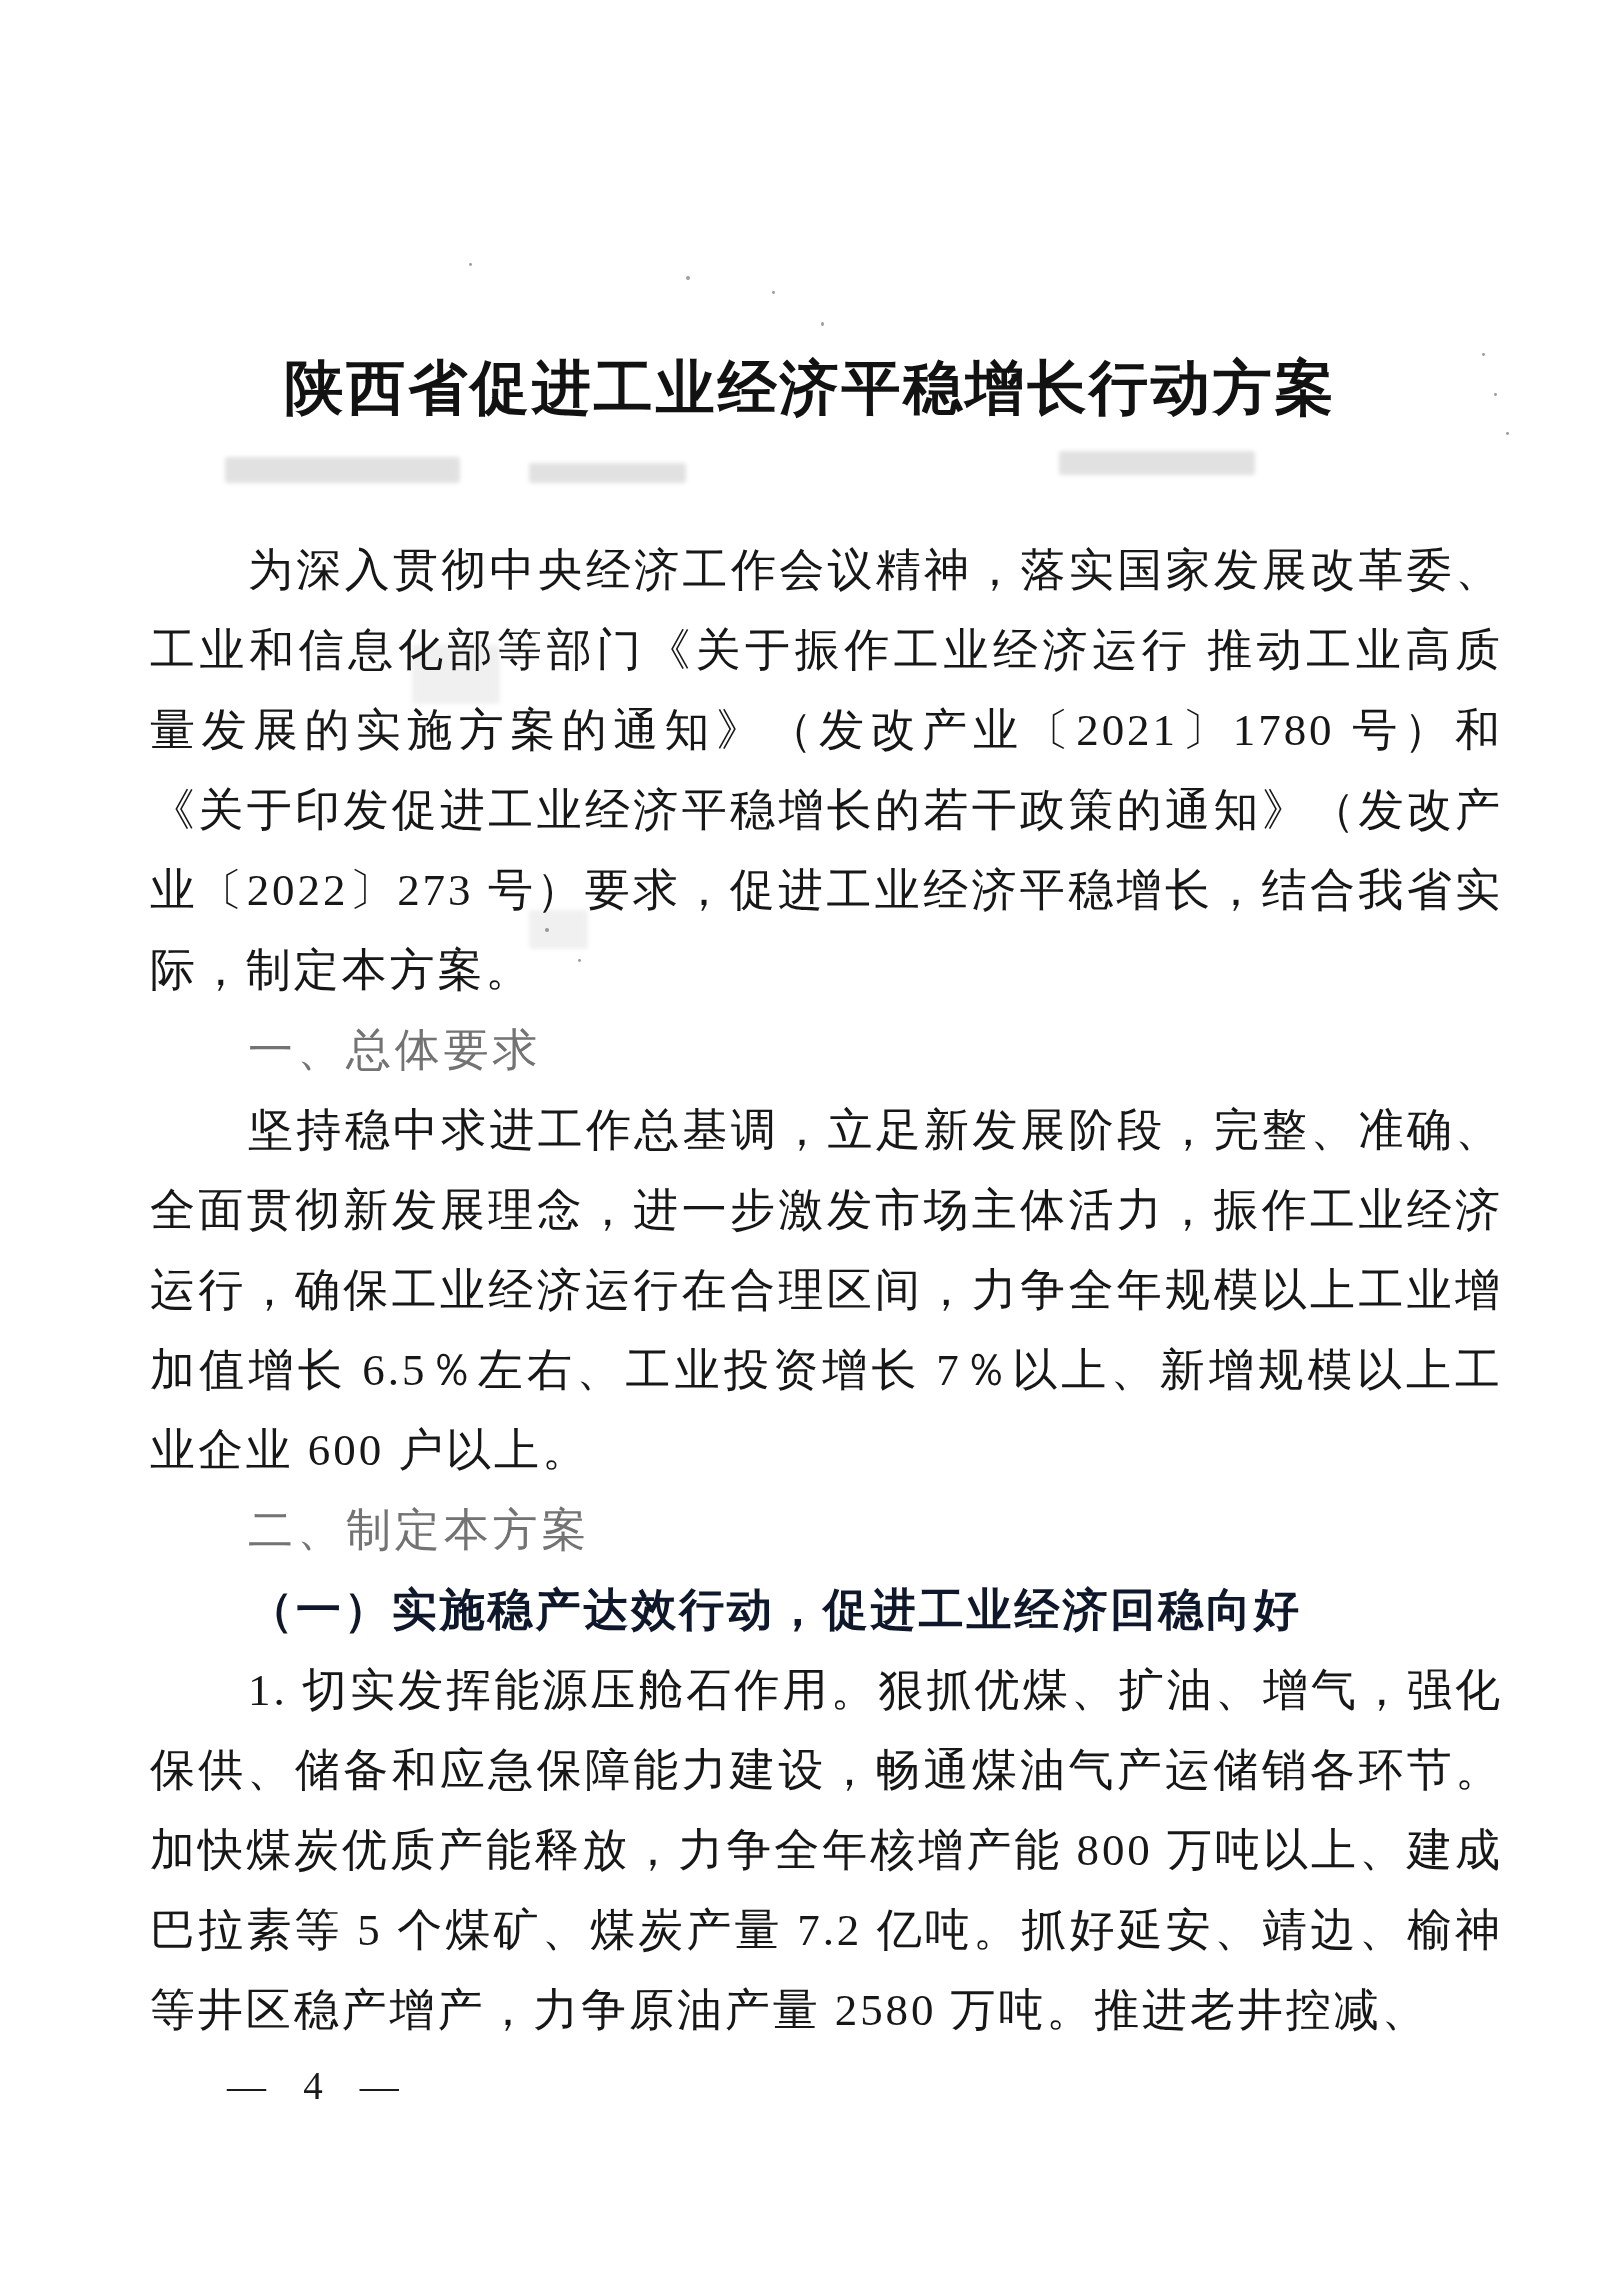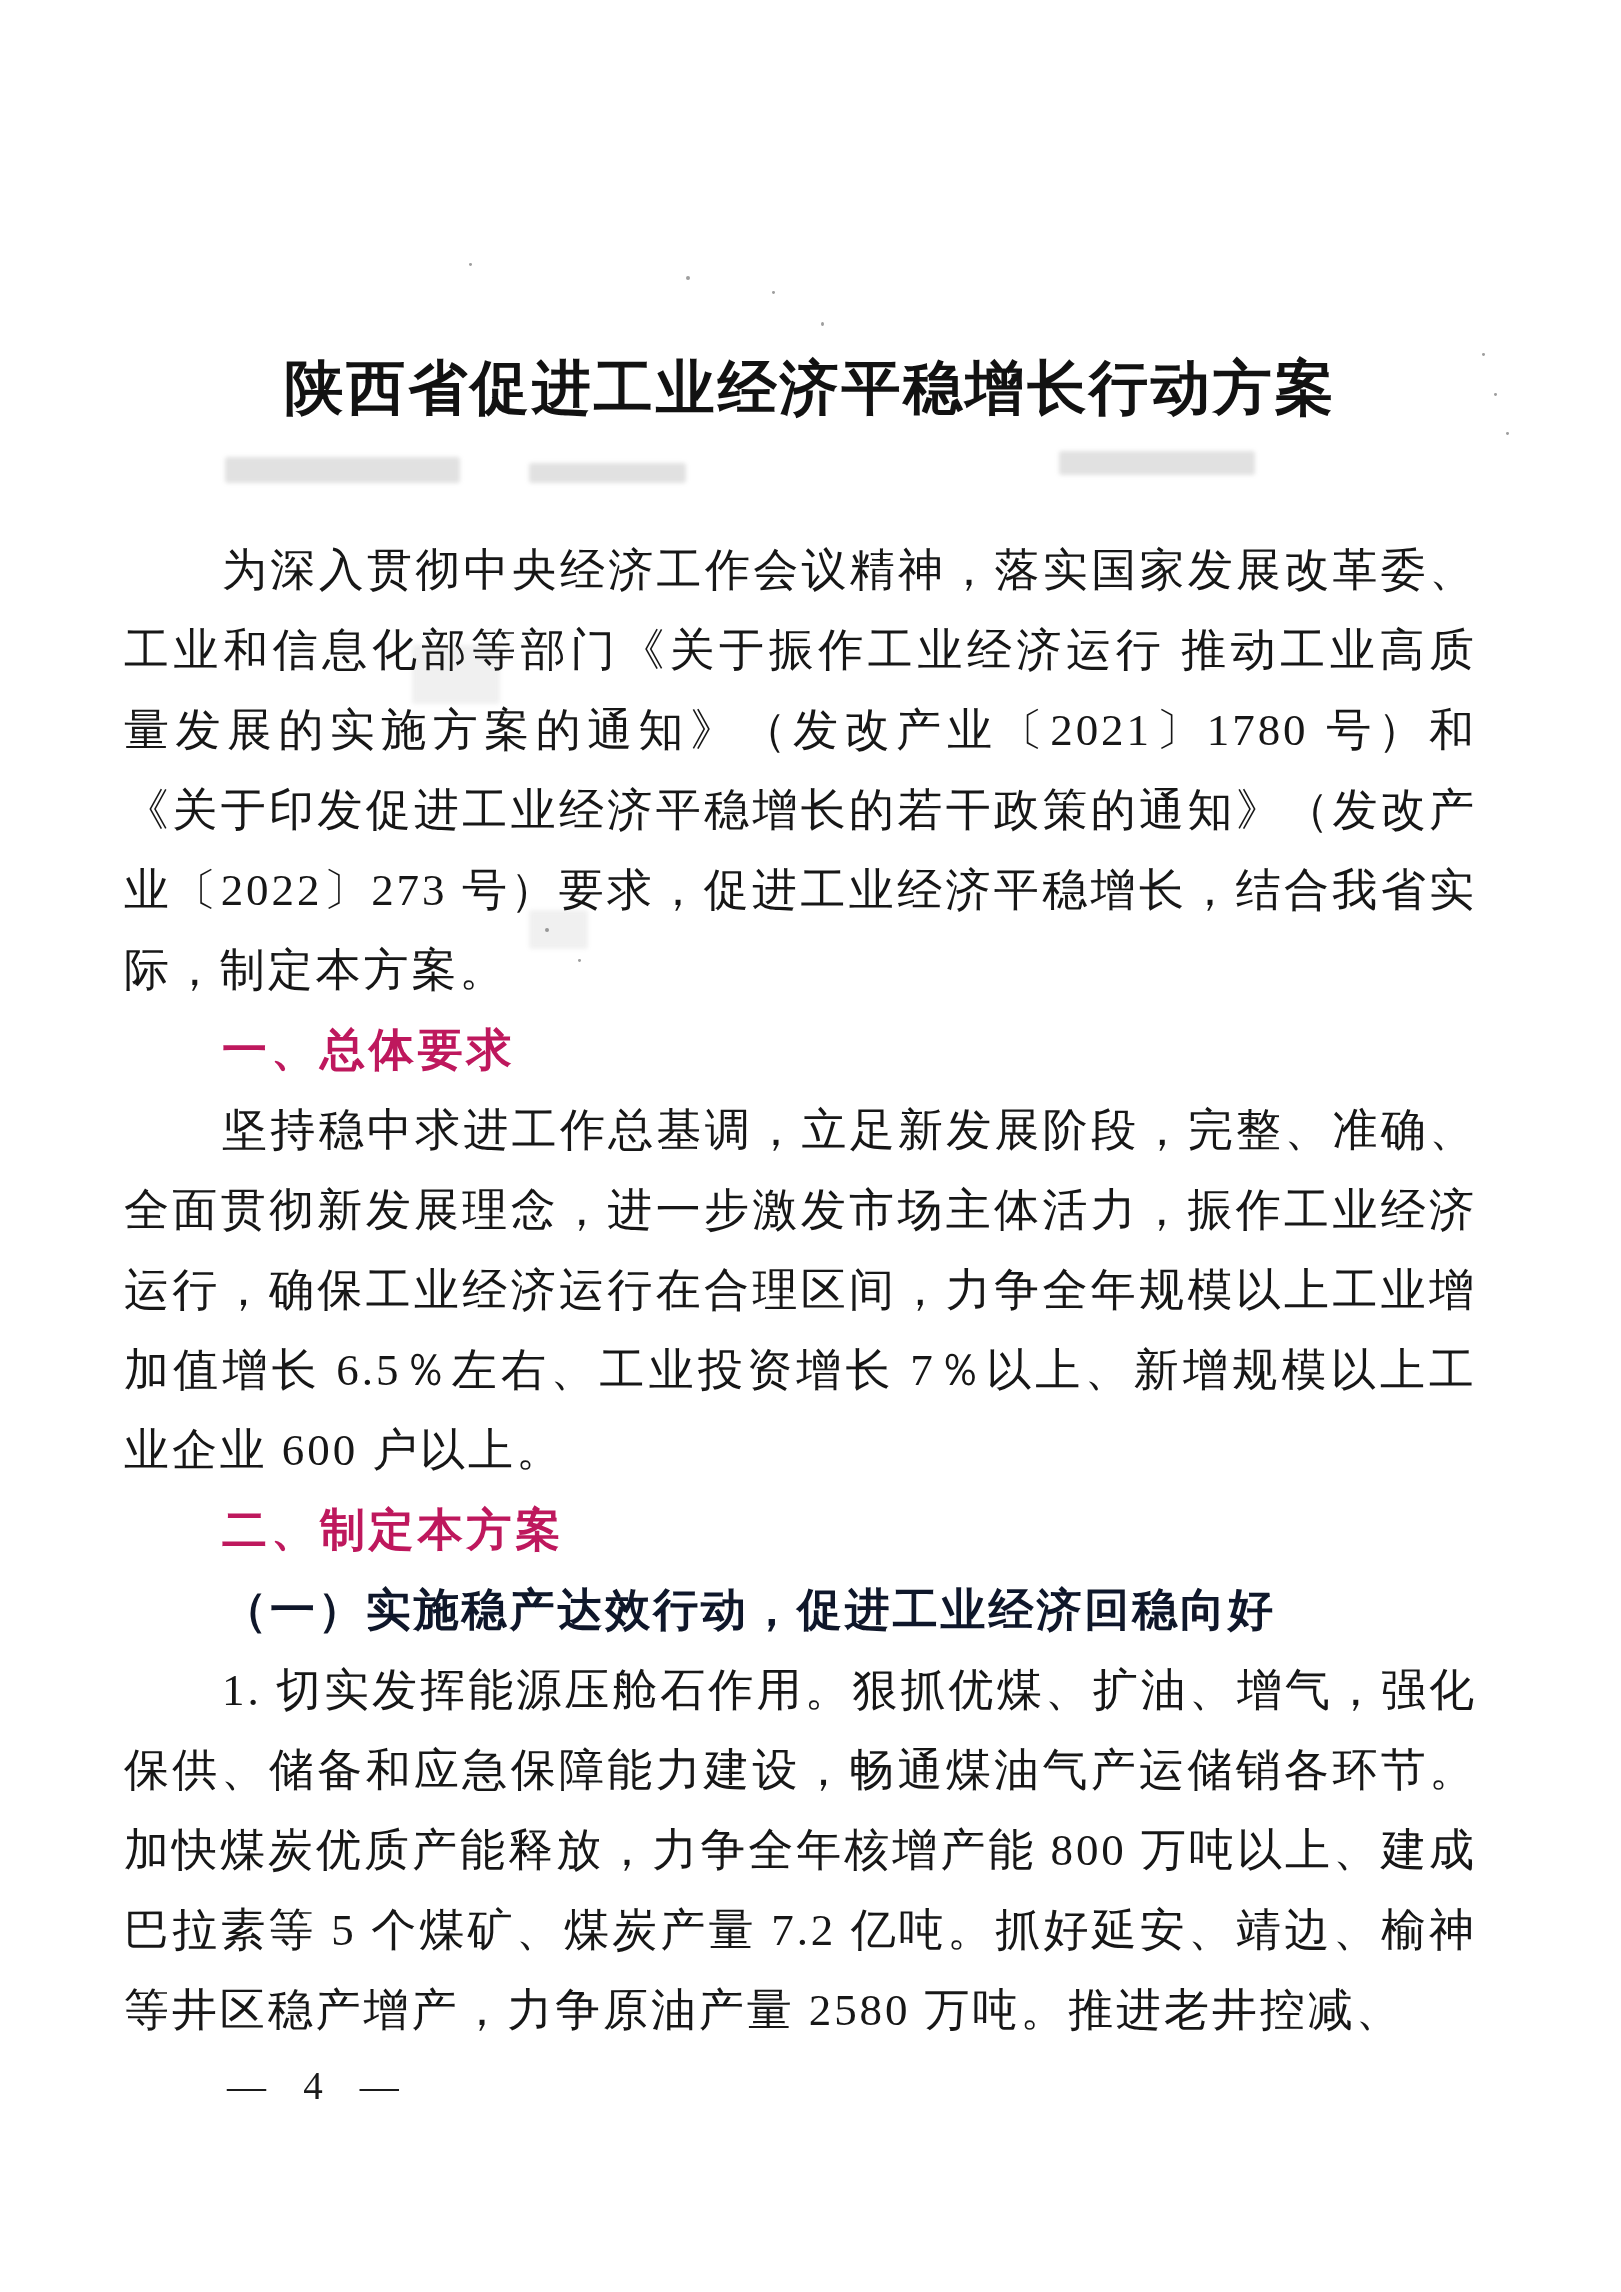--- a/index.html
+++ b/index.html
@@ -26,41 +26,41 @@
     text-align: center;
     font-size: 59px;
     font-weight: bold;
     letter-spacing: 2.9px;
     font-family: "Liberation Serif", "DejaVu Serif", serif;
     color: #121212;
   }
   .doc-body {
     position: absolute;
     top: 502px;
-    left: 124px;
+    left: 150px;
     width: 1353px;
     font-size: 45px;
     line-height: 80px;
     letter-spacing: 2.9px;
     text-align: justify;
     color: #171717;
   }
   .doc-body p {
     margin: 0;
     padding: 0;
   }
   .para {
     text-indent: 2.18em;
   }
   .heading-sans {
     text-indent: 2.18em;
     font-family: "Liberation Sans", "DejaVu Sans", sans-serif;
-    font-weight: bold;
+    font-weight: normal;
     letter-spacing: 3.9px;
-    color: #be185d;
+    color: #737373;
   }
   .heading-serif-bold {
     text-indent: 2.18em;
     font-weight: bold;
     color: #0f172a;
   }
   .page-number {
     position: absolute;
     left: 227px;
     top: 2035px;

